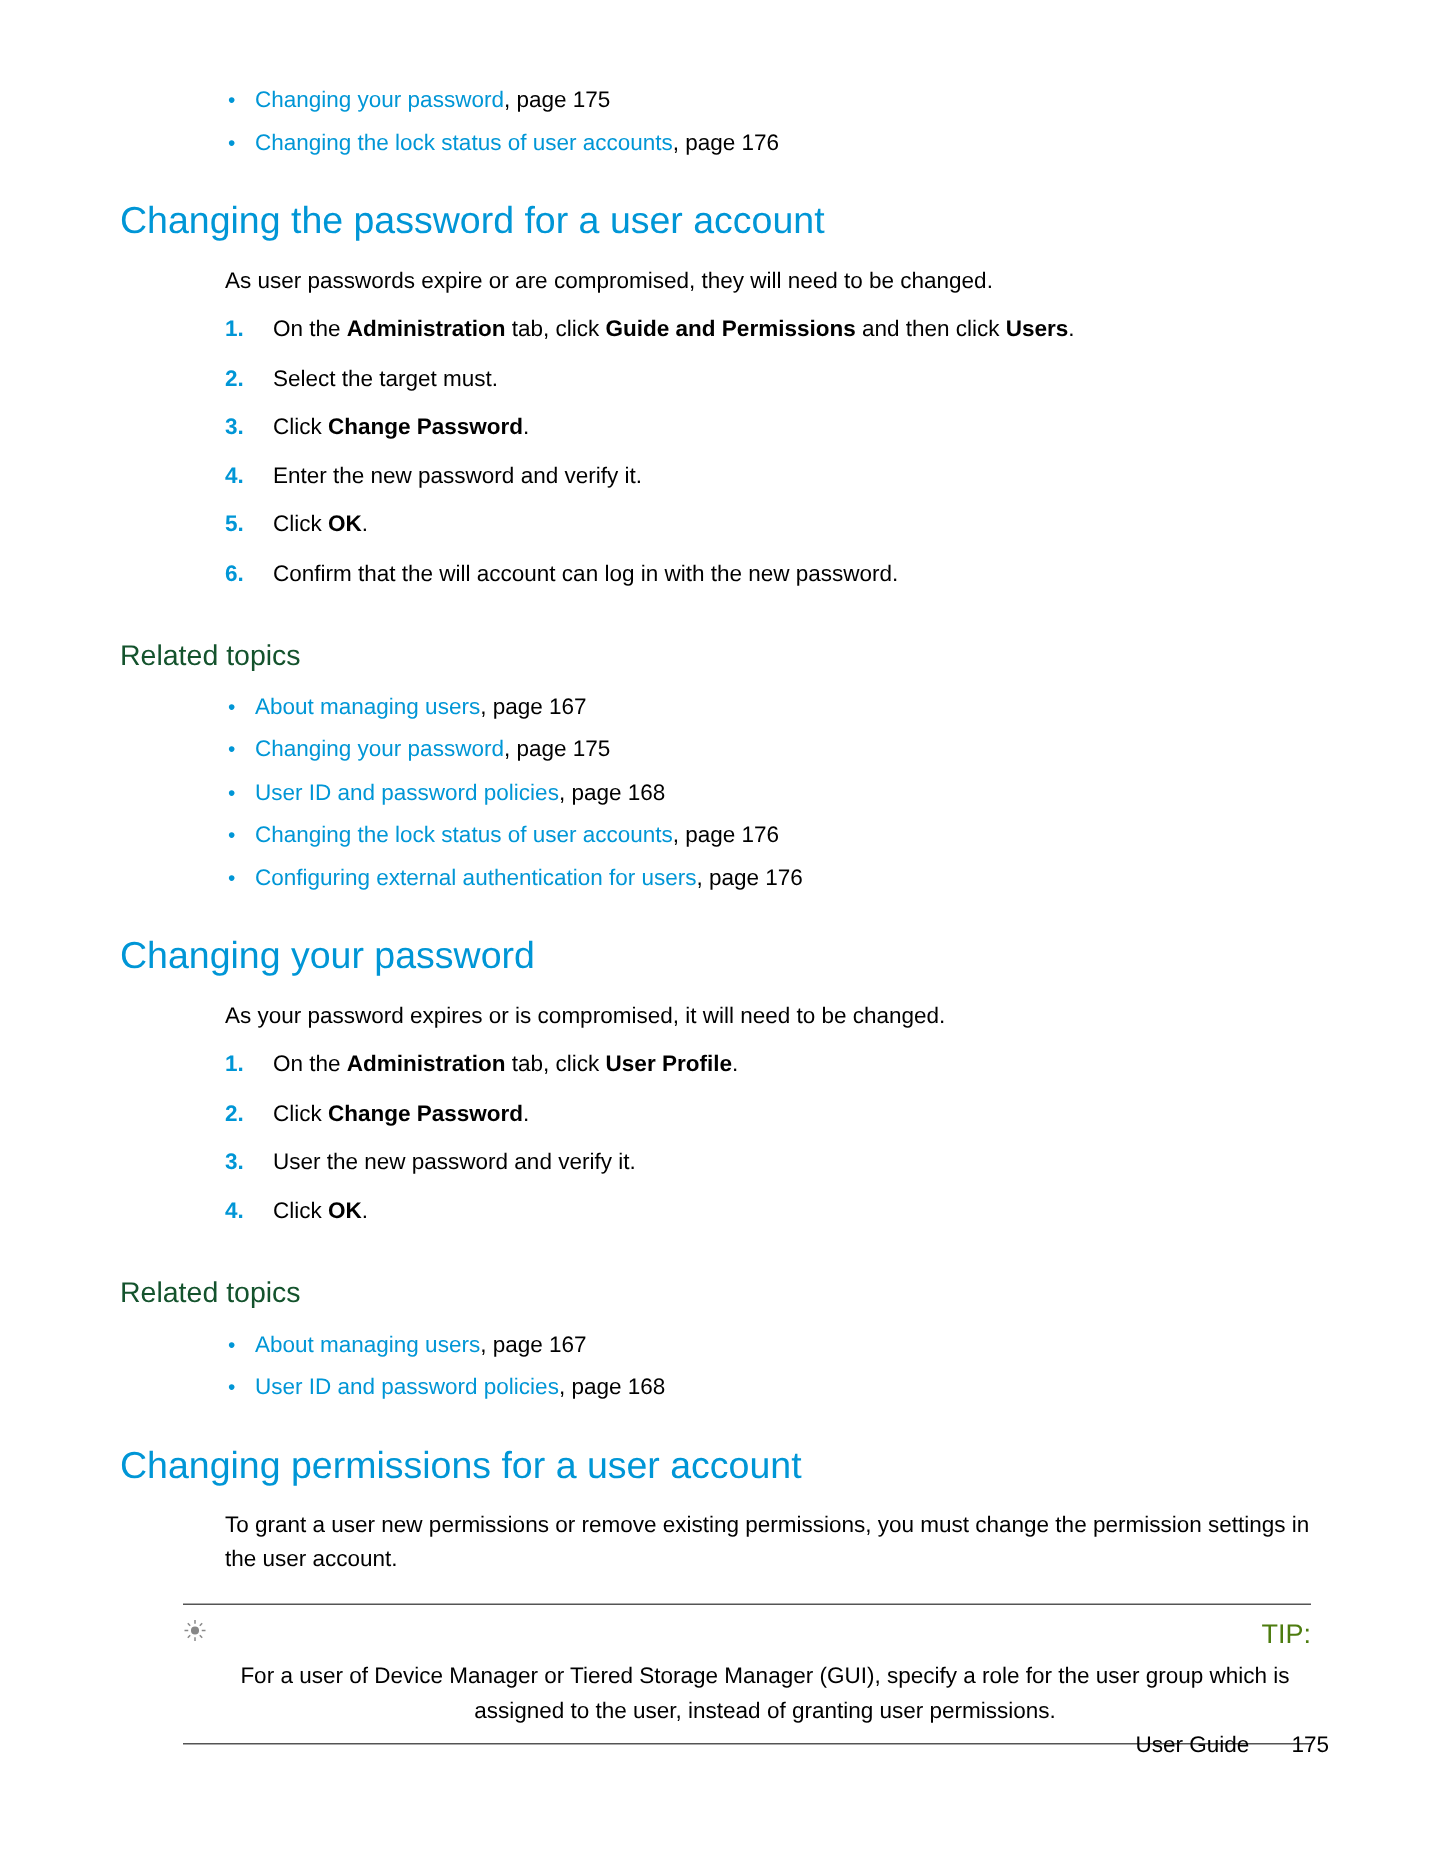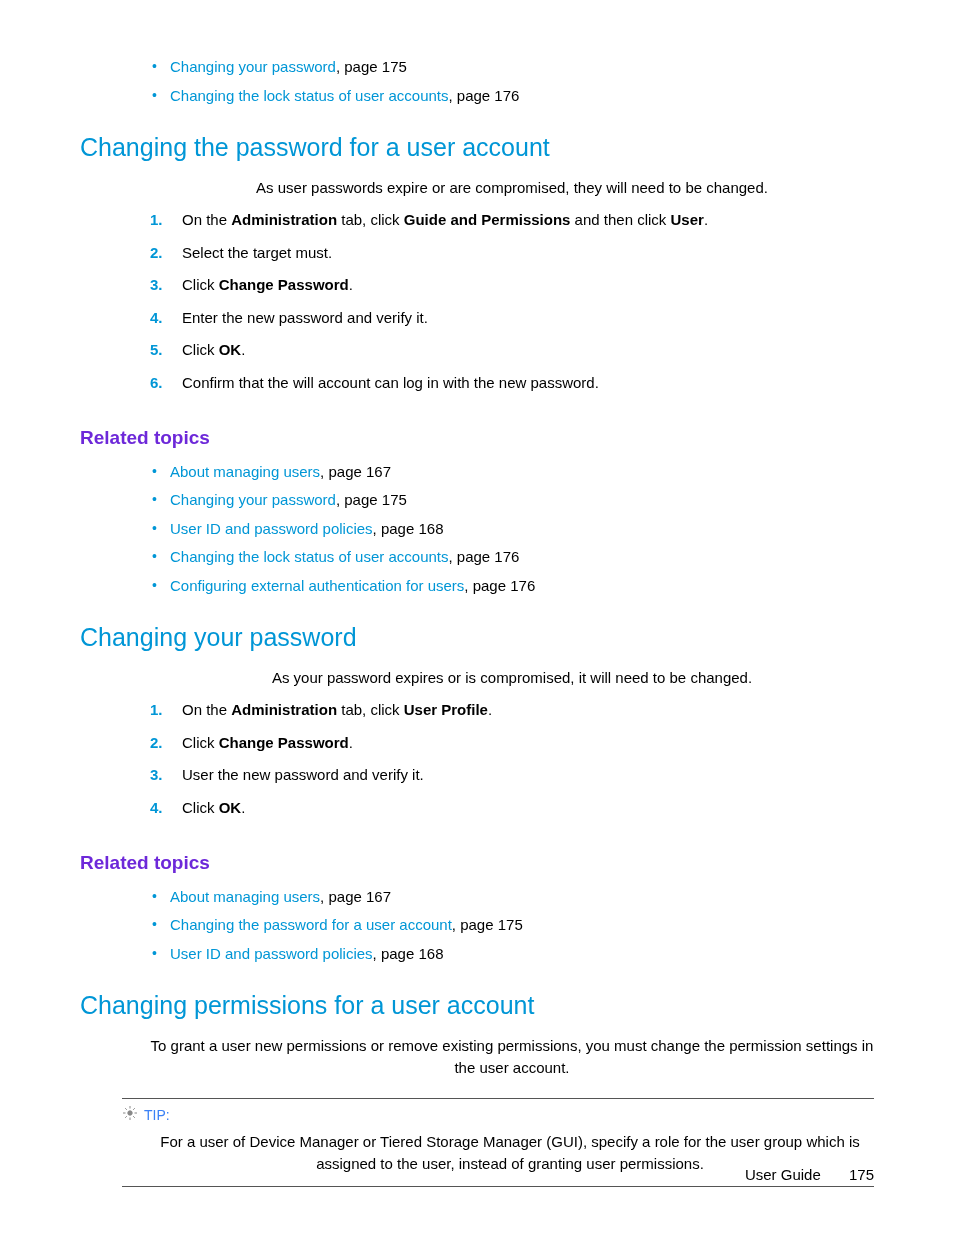--- a/index.html
+++ b/index.html
@@ -43,28 +43,27 @@
     color: #0096d6;
     text-decoration: none;
   }
   h2.section {
     color: #0096d6;
     font-weight: 400;
     font-size: 25px;
     margin: 22px 0 10px 0;
   }
   h3.related {
-    color: #6d28d9;
-    font-weight: 700;
+    color: #14532d;
+    font-weight: 400;
     font-size: 19px;
     margin: 30px 0 8px 0;
   }
   .intro {
     margin: 6px 0 10px 0;
-    text-align: center;
   }
   ol.steps {
     list-style: none;
     counter-reset: step;
     padding: 0;
     margin: 6px 0 10px 0;
   }
   ol.steps li {
     counter-increment: step;
     position: relative;
@@ -81,33 +80,34 @@
   .tip-box {
     border-top: 1px solid #555;
     border-bottom: 1px solid #555;
     margin: 18px 0 0 42px;
     padding: 6px 0 10px 0;
   }
   .tip-head {
     display: flex;
     align-items: center;
     gap: 6px;
-    color: #3b82f6;
-    font-size: 14px;
+    color: #4d7c0f;
+    font-size: 18px;
     margin-bottom: 4px;
+    justify-content: space-between;
   }
   .tip-head svg { flex: none; }
   .tip-body {
     padding-left: 24px;
     text-align: center;
   }
   .footer {
     position: absolute;
     bottom: 60px;
-    right: 80px;
+    right: 68px;
     font-size: 15px;
   }
   .footer .pn {
     display: inline-block;
     margin-left: 24px;
   }
 </style>
 </head>
 <body>
 
@@ -117,21 +117,21 @@
     <ul class="bullets" id="topLinks">
         <li><a class="link" href="#">Changing your password</a><span>, page 175</span></li>
         <li><a class="link" href="#">Changing the lock status of user accounts</a><span>, page 176</span></li>
       </ul>
   </div>
 
   <h2 class="section">Changing the password for a user account</h2>
   <div class="indent-block">
     <div class="intro">As user passwords expire or are compromised, they will need to be changed.</div>
     <ol class="steps" id="s1steps">
-        <li>On the <b>Administration</b> tab, click <b>Guide and Permissions</b> and then click <b>User</b>.</li>
+        <li>On the <b>Administration</b> tab, click <b>Guide and Permissions</b> and then click <b>Users</b>.</li>
         <li>Select the target must.</li>
         <li>Click <b>Change Password</b>.</li>
         <li>Enter the new password and verify it.</li>
         <li>Click <b>OK</b>.</li>
         <li>Confirm that the will account can log in with the new password.</li>
       </ol>
   </div>
   <h3 class="related">Related topics</h3>
   <div class="indent-block">
     <ul class="bullets" id="s1related">
@@ -150,21 +150,20 @@
         <li>On the <b>Administration</b> tab, click <b>User Profile</b>.</li>
         <li>Click <b>Change Password</b>.</li>
         <li>User the new password and verify it.</li>
         <li>Click <b>OK</b>.</li>
       </ol>
   </div>
   <h3 class="related">Related topics</h3>
   <div class="indent-block">
     <ul class="bullets" id="s2related">
         <li><a class="link" href="#">About managing users</a><span>, page 167</span></li>
-        <li><a class="link" href="#">Changing the password for a user account</a><span>, page 175</span></li>
         <li><a class="link" href="#">User ID and password policies</a><span>, page 168</span></li>
       </ul>
   </div>
 
   <h2 class="section">Changing permissions for a user account</h2>
   <div class="indent-block">
     <div class="intro">To grant a user new permissions or remove existing permissions, you must change the permission settings in the user account.</div>
   </div>
 
   <div class="tip-box">

